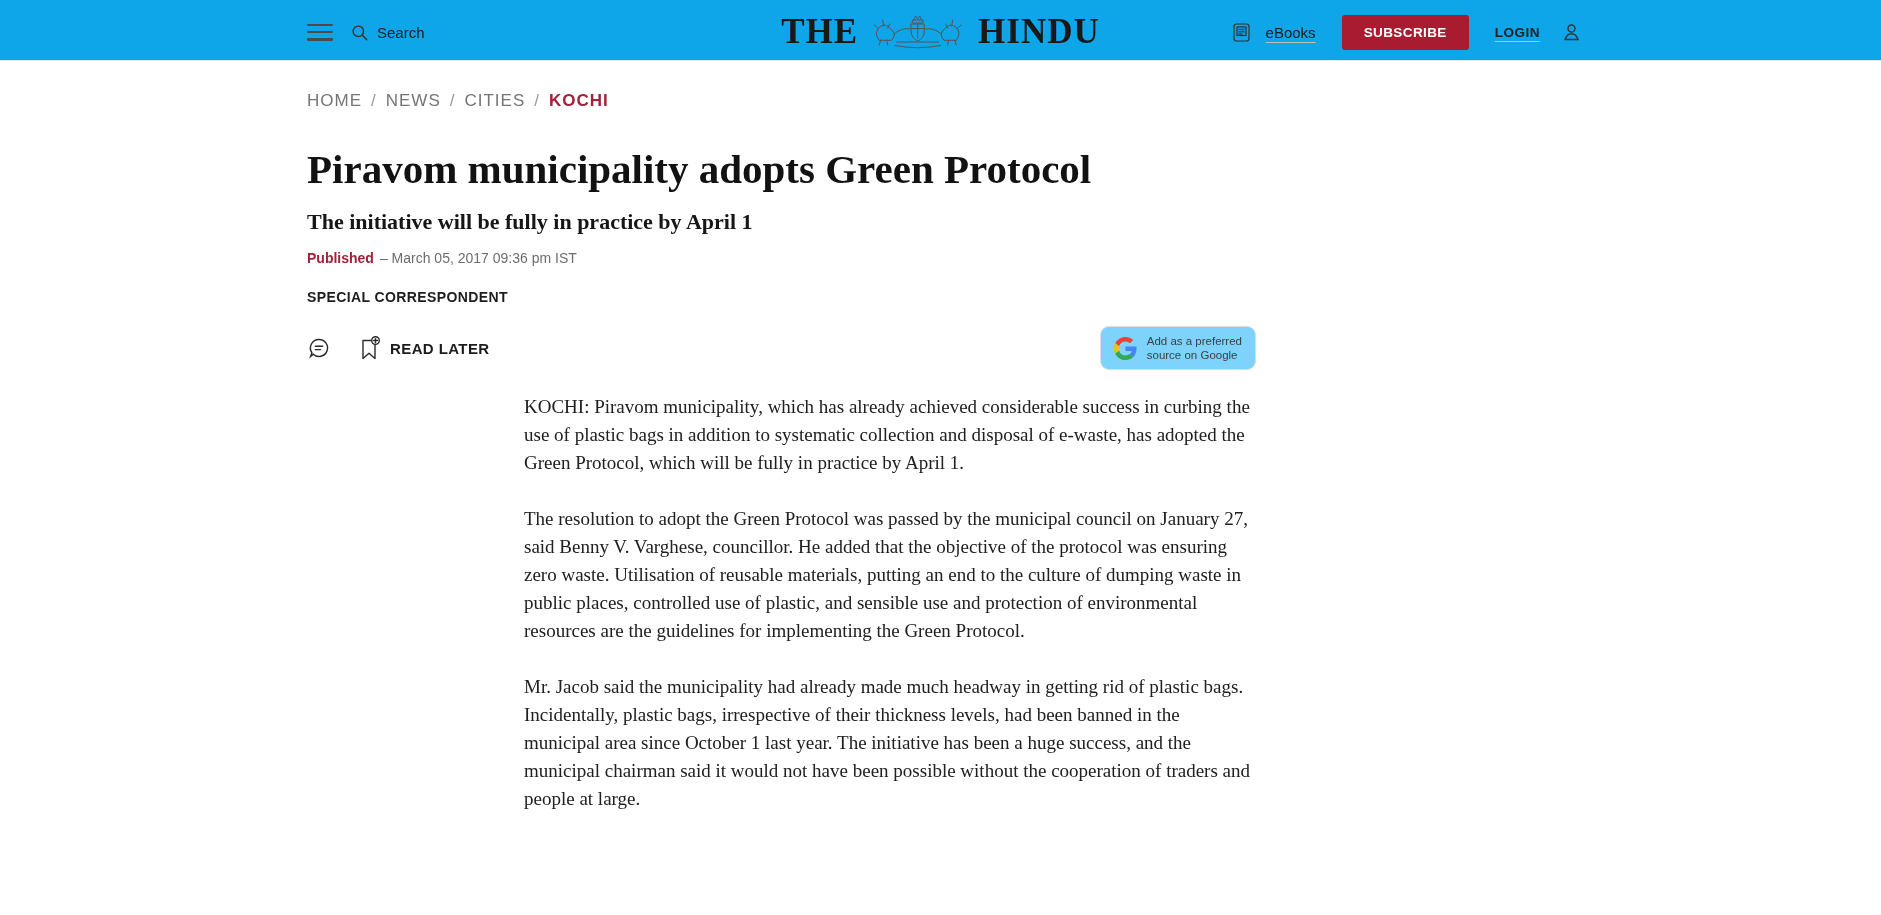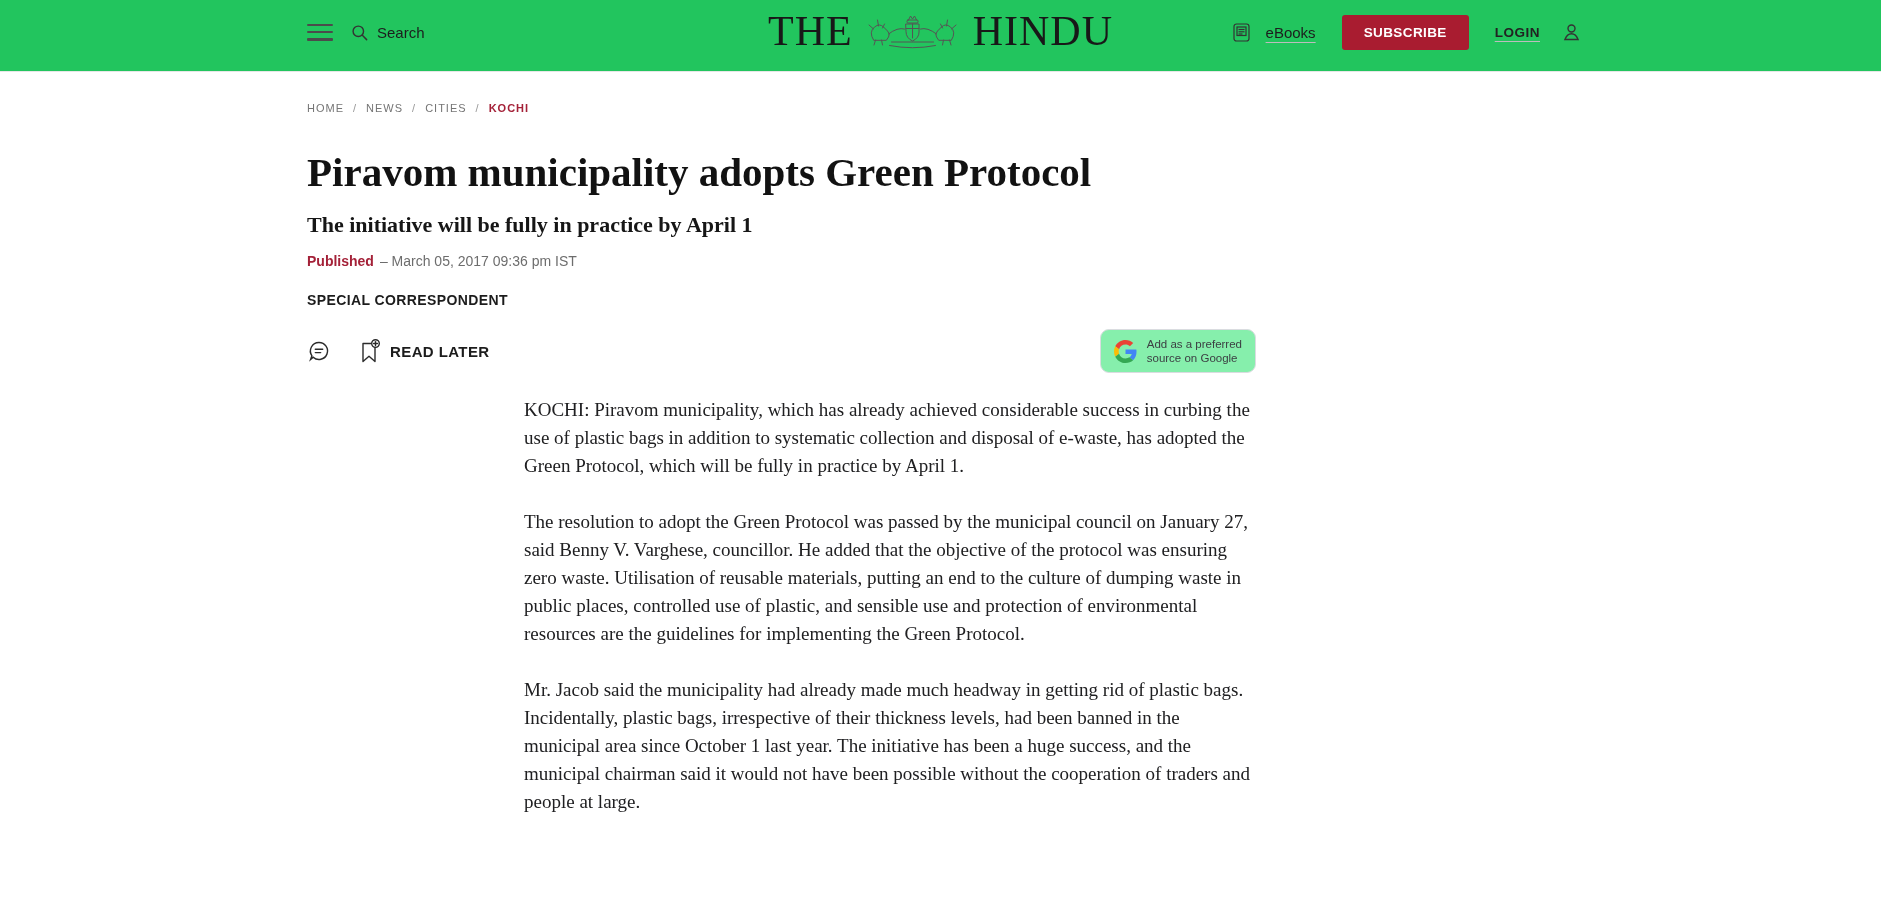--- a/index.html
+++ b/index.html
@@ -5,39 +5,39 @@
   * { margin:0; padding:0; box-sizing:border-box; }
   html,body { background:#fff; }
   body {
     width:1881px; height:915px; overflow:hidden;
     font-family:"Liberation Sans", sans-serif;
     color:#202022;
   }
 
   
   .site-header {
-    position:relative; height:72px; border-bottom:1px solid #e7e7e7; background:#22c55e;
+    position:relative; height:61px; border-bottom:1px solid #e7e7e7; background:#0ea5e9;
   }
   .header-left {
     position:absolute; left:307px; top:0; height:64px;
     display:flex; align-items:center; gap:17px;
   }
   .hamburger { width:26px; height:17px; display:flex; flex-direction:column;
     justify-content:space-between; cursor:pointer; background:none; border:none; padding:0; }
   .hamburger span { display:block; height:2.6px; background:#4b4b4b; border-radius:1px; }
   .search-trigger { display:flex; align-items:center; gap:8px; cursor:pointer; }
   .search-trigger .label { font-size:15px; color:#1d1d1d; }
 
   .logo {
     position:absolute; left:50%; top:31px; transform:translate(-50%,-50%);
     display:flex; align-items:center; gap:8px; white-space:nowrap;
   }
   .logo .wordmark {
-    font-family:"Liberation Serif", serif; font-weight:normal;
-    font-size:42px; line-height:1; color:#181818; letter-spacing:1px;
+    font-family:"Liberation Serif", serif; font-weight:bold;
+    font-size:35px; line-height:1; color:#181818; letter-spacing:1px;
   }
 
   .header-right {
     position:absolute; right:299px; top:0; height:64px;
     display:flex; align-items:center; gap:26px;
   }
   .ebooks-link { display:flex; align-items:center; gap:16px; cursor:pointer; }
   .ebooks-link .label { font-size:15px; color:#1d1d1d; text-decoration:underline;
     text-underline-offset:4px; text-decoration-color:#bdbdbd; }
   .subscribe-btn {
@@ -47,21 +47,21 @@
     padding:10px 22px; border-radius:3px;
   }
   .login-link { display:flex; align-items:center; gap:21px; cursor:pointer; }
   .login-link .label { font-size:13.5px; font-weight:bold; letter-spacing:.5px; color:#222;
     text-decoration:underline; text-underline-offset:4px; text-decoration-color:#bdbdbd; }
 
   
   .content { margin-left:307px; width:949px; }
 
   .breadcrumb {
-    margin-top:30px; font-size:11px; letter-spacing:1px; color:#757575;
+    margin-top:30px; font-size:17px; letter-spacing:1px; color:#757575;
     display:flex; align-items:center; gap:9px;
   }
   .breadcrumb .crumb { color:#757575; cursor:pointer; }
   .breadcrumb .sep { color:#9a9a9a; font-weight:normal; }
   .breadcrumb .current { color:#A42138; font-weight:bold; }
 
   .article-title {
     margin-top:36px;
     font-family:"Liberation Serif", serif;
     font-size:41px; font-weight:bold; line-height:1.1; color:#121212;
@@ -81,21 +81,21 @@
     margin-top:21px; display:flex; align-items:center; justify-content:space-between;
   }
   .actions-left { display:flex; align-items:center; gap:28px; }
   .icon-btn { background:none; border:none; padding:0; cursor:pointer; display:flex; align-items:center; }
   .read-later { display:flex; align-items:center; gap:9px; background:none; border:none; cursor:pointer; }
   .read-later .label { font-size:15px; font-weight:bold; letter-spacing:.4px; color:#1c1c1c;
     font-family:"Liberation Sans", sans-serif; }
 
   .google-badge {
     display:flex; align-items:center; gap:10px;
-    border:1px solid #dadce0; border-radius:9px; background:#86efac;
+    border:1px solid #dadce0; border-radius:9px; background:#7dd3fc;
     padding:7px 13px; cursor:pointer;
   }
   .google-badge .badge-text { font-size:11.5px; line-height:14px; color:#3c4043; text-align:left; }
 
   .article-body { margin-top:23px; margin-left:217px; width:732px; }
   .article-body p {
     font-family:"Liberation Serif", serif;
     font-size:19px; line-height:28px; color:#202022;
     margin-bottom:28px;
   }

